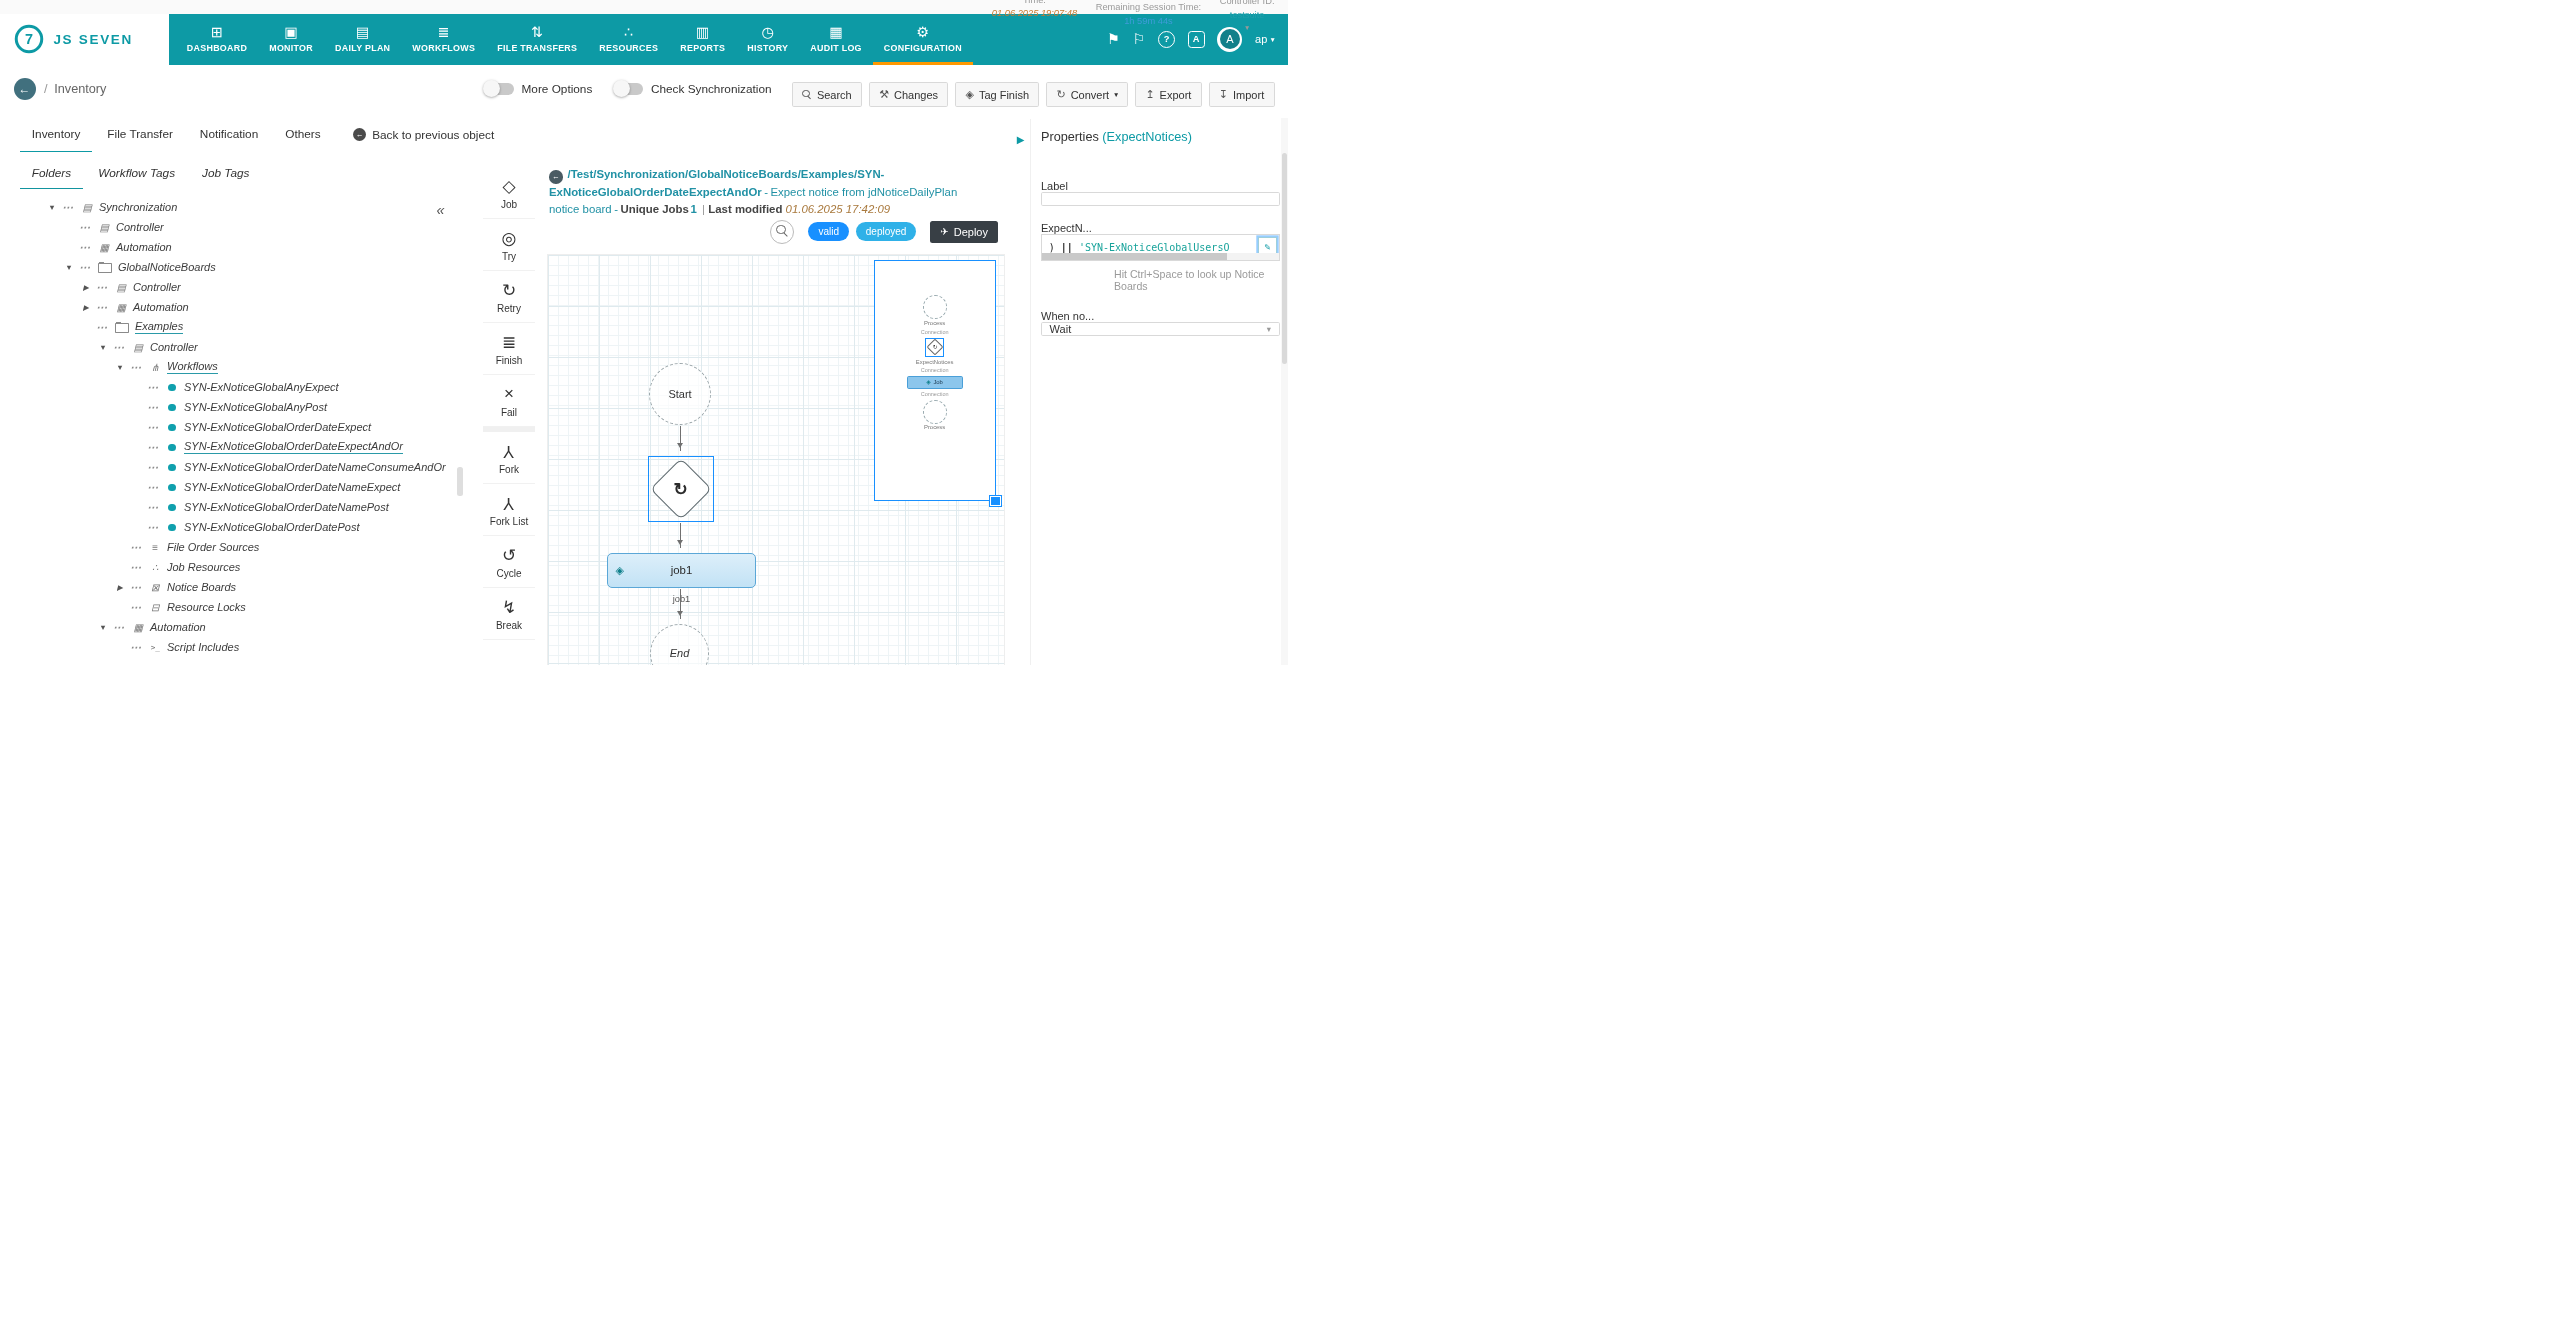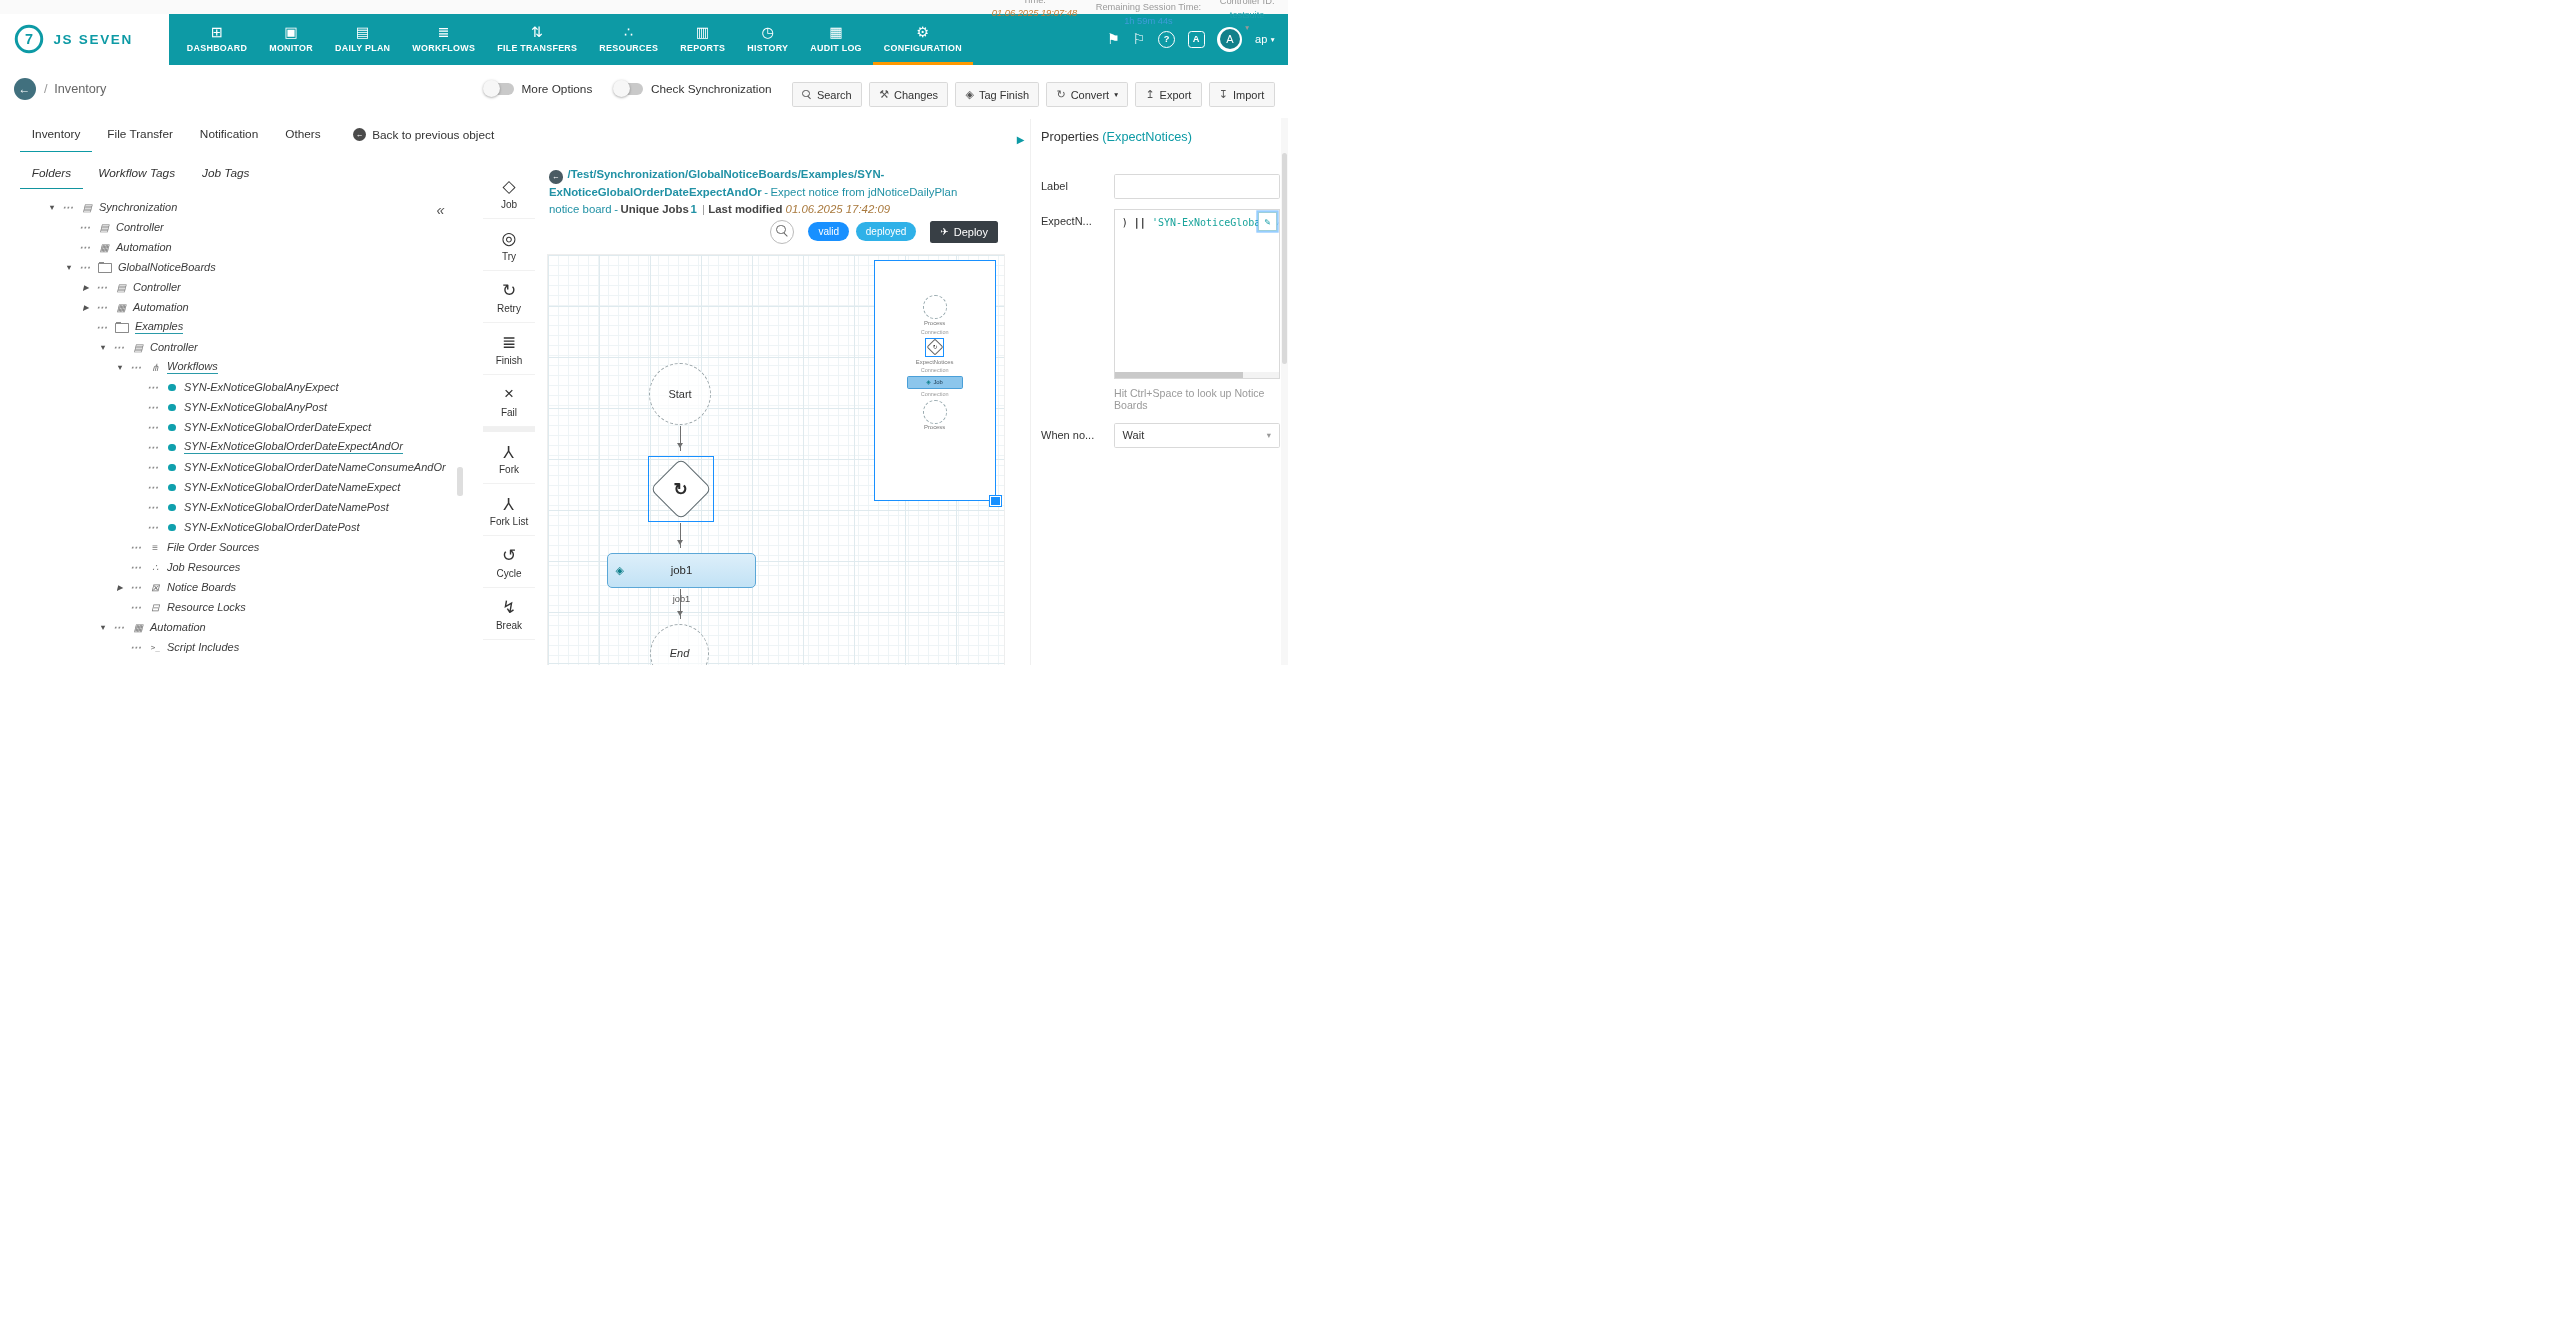--- a/index.html
+++ b/index.html
@@ -140,21 +140,21 @@
   .mm-diamond{width:10px;height:10px;border:0.8px solid #666;border-radius:1.7px;transform:rotate(45deg);background:#fff;display:flex;align-items:center;justify-content:center;}
   .mm-dicon{transform:rotate(-45deg);font-size:5.9px;color:#333;}
   .mm-job{width:54px;height:11px;background:#8cc6ec;border:0.8px solid #4a9fd8;border-radius:1.7px;font-size:5.9px;color:#1c3a52;display:flex;align-items:center;justify-content:center;gap:2.5px;}
   .mm-jic{font-size:5.9px;color:#0d7f8a;}
 
   
   .props{width:258px;flex:0 0 auto;background:#fff;margin-top:-37px;height:547px;position:relative;border-left:0.8px solid #f0f0f0;box-sizing:border-box;padding:0 8.4px 0 10px;z-index:3;}
   .props-collapse{position:absolute;left:-14.3px;top:15px;color:#0d9aa5;font-size:10px;cursor:pointer;}
   .props-title{font-size:12.7px;color:#333;padding-top:11.8px;}
   .props-sub{color:#0d9aa5;}
-  .prop-row{display:flex;margin-top:30px;}
+  .prop-row{display:flex;margin-top:30px;flex-direction:column;}
   .prop-row.tight{margin-top:10px;}
   .prop-label{width:73px;flex:0 0 auto;font-size:11px;color:#333;padding-top:5.9px;}
   .prop-input{flex:1;height:25px;border:0.8px solid #d9d9d9;border-radius:1.7px;box-sizing:border-box;font-size:11px;padding:0 6.8px;color:#333;font-family:"Liberation Sans",sans-serif;}
   .code-box{flex:1;height:170px;border:0.8px solid #d9d9d9;position:relative;box-sizing:border-box;padding:6.8px 18.6px 6.8px 6.8px;font-family:"DejaVu Sans Mono",monospace;font-size:10px;color:#222;overflow:hidden;white-space:nowrap;}
   .code-op{font-weight:bold;}
   .code-str{color:#18a39b;}
   .edit-btn{position:absolute;top:1.7px;right:1.7px;width:17px;height:17px;border:0.8px solid #9ecfda;background:#fff;color:#0d9aa5;display:flex;align-items:center;justify-content:center;font-size:10px;cursor:pointer;box-shadow:0 0 0 1.7px rgba(24,144,255,.45);}
   .code-scroll{position:absolute;left:0;right:0;bottom:0;height:6.8px;background:#f3f3f3;cursor:pointer;}
   .code-thumb{position:absolute;left:0;top:0;width:78%;height:6.8px;background:#c9c9c9;}
   .prop-hint{font-size:10.6px;color:#9a9a9a;margin:7.6px 0 0 73px;}

